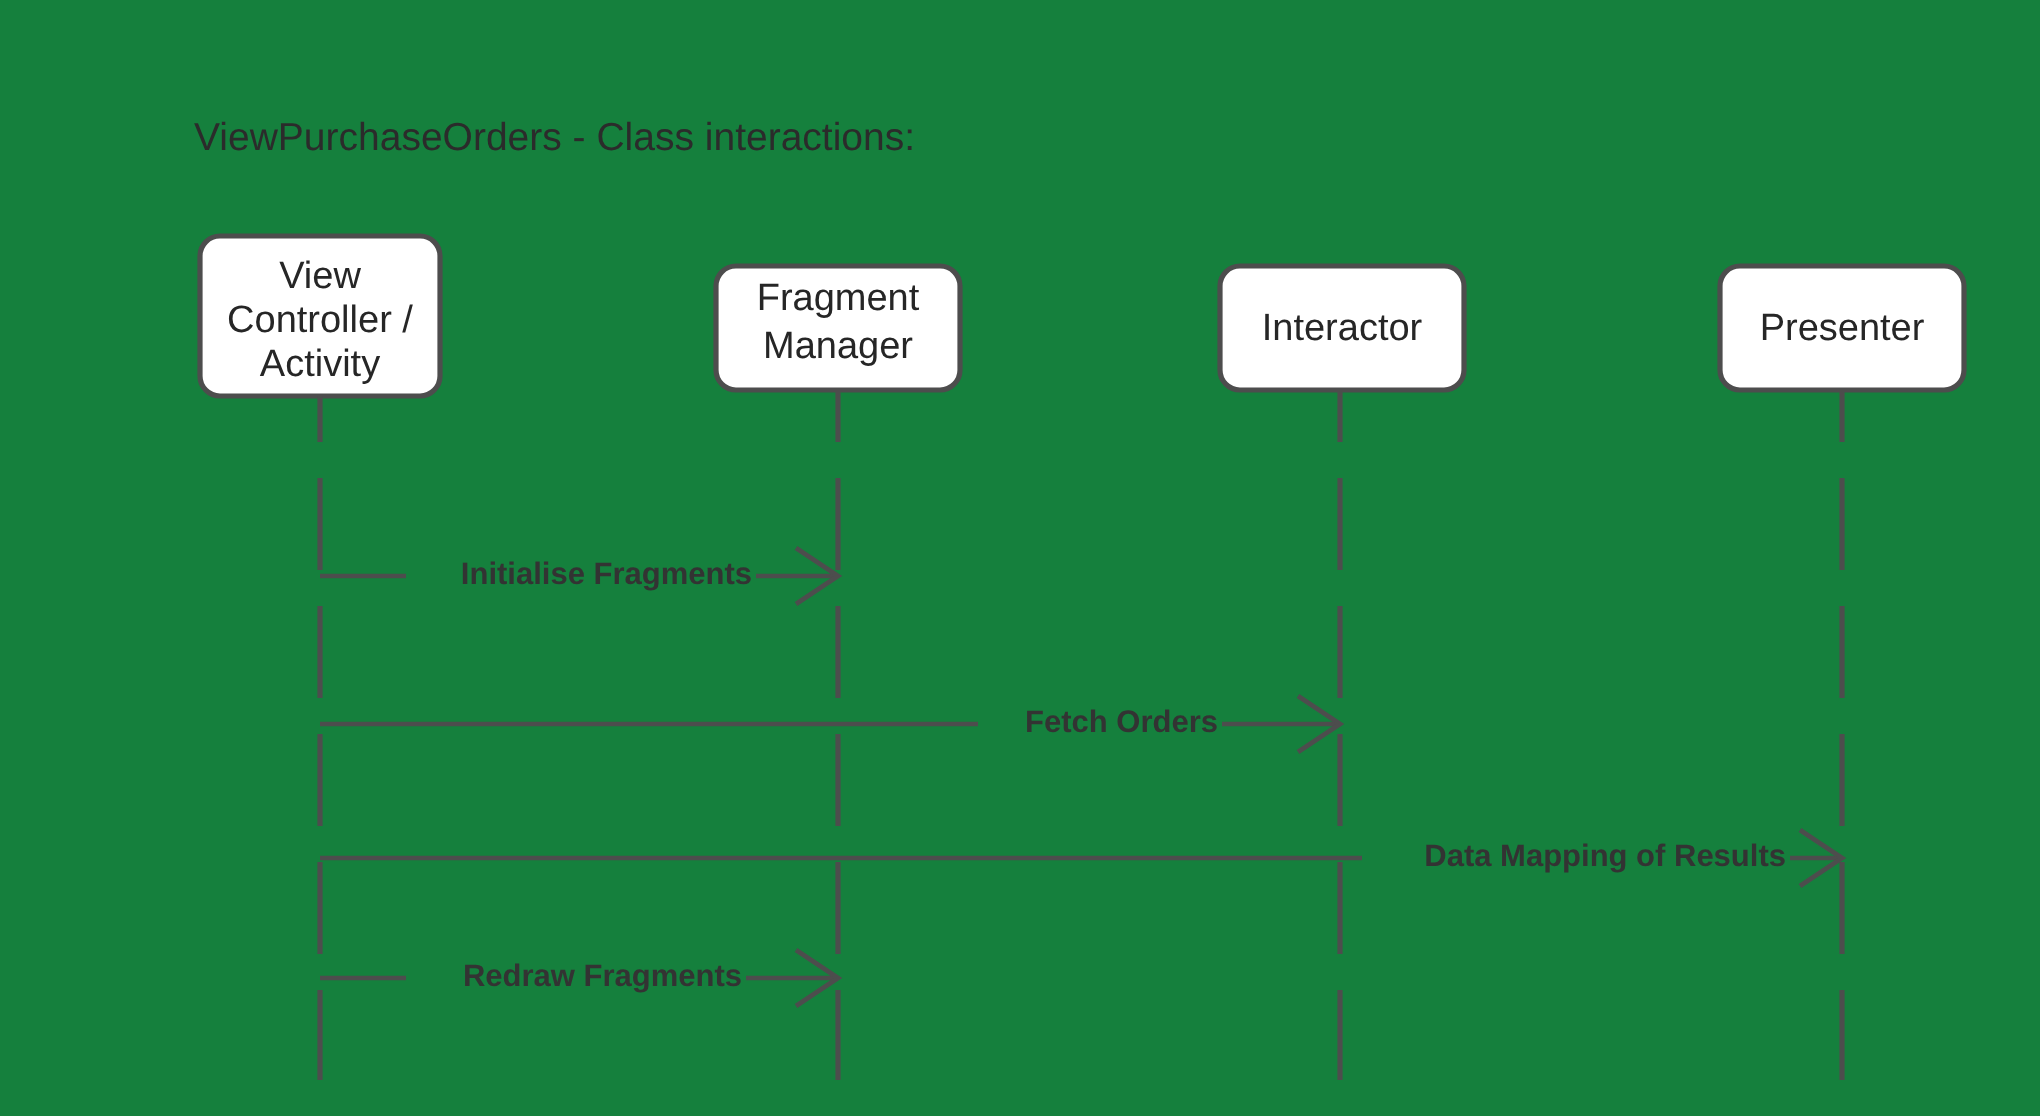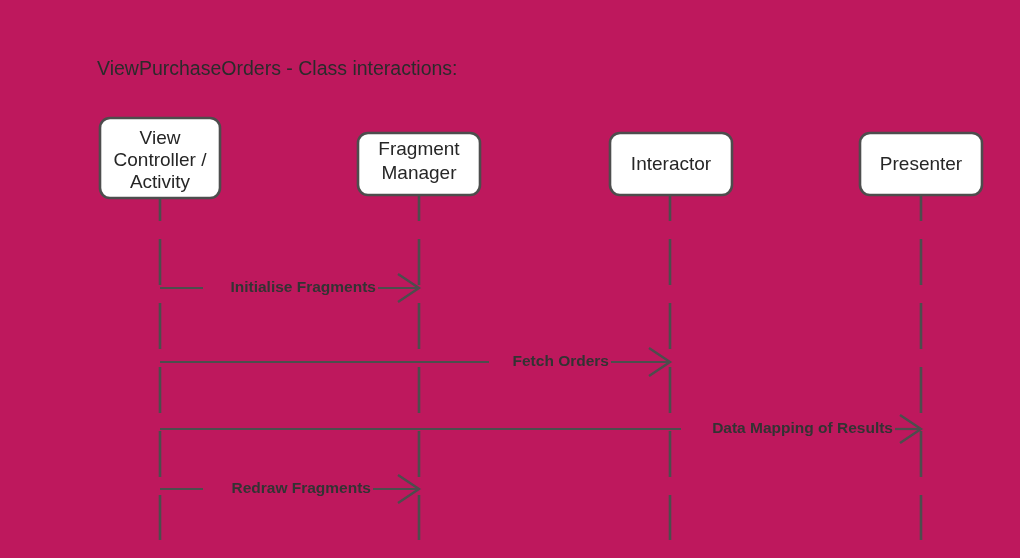--- a/index.html
+++ b/index.html
@@ -10,21 +10,21 @@
   body {
     width: 1020px;
     height: 558px;
     font-family: "Liberation Sans", sans-serif;
     overflow: hidden;
   }
   #canvas {
     position: relative;
     width: 1020px;
     height: 558px;
-    background: #be185d;
+    background: #15803d;
   }
   #diagram-svg {
     position: absolute;
     left: 0;
     top: 0;
     width: 1020px;
     height: 558px;
   }
   .diagram-title {
     font-family: "Liberation Sans", sans-serif;

